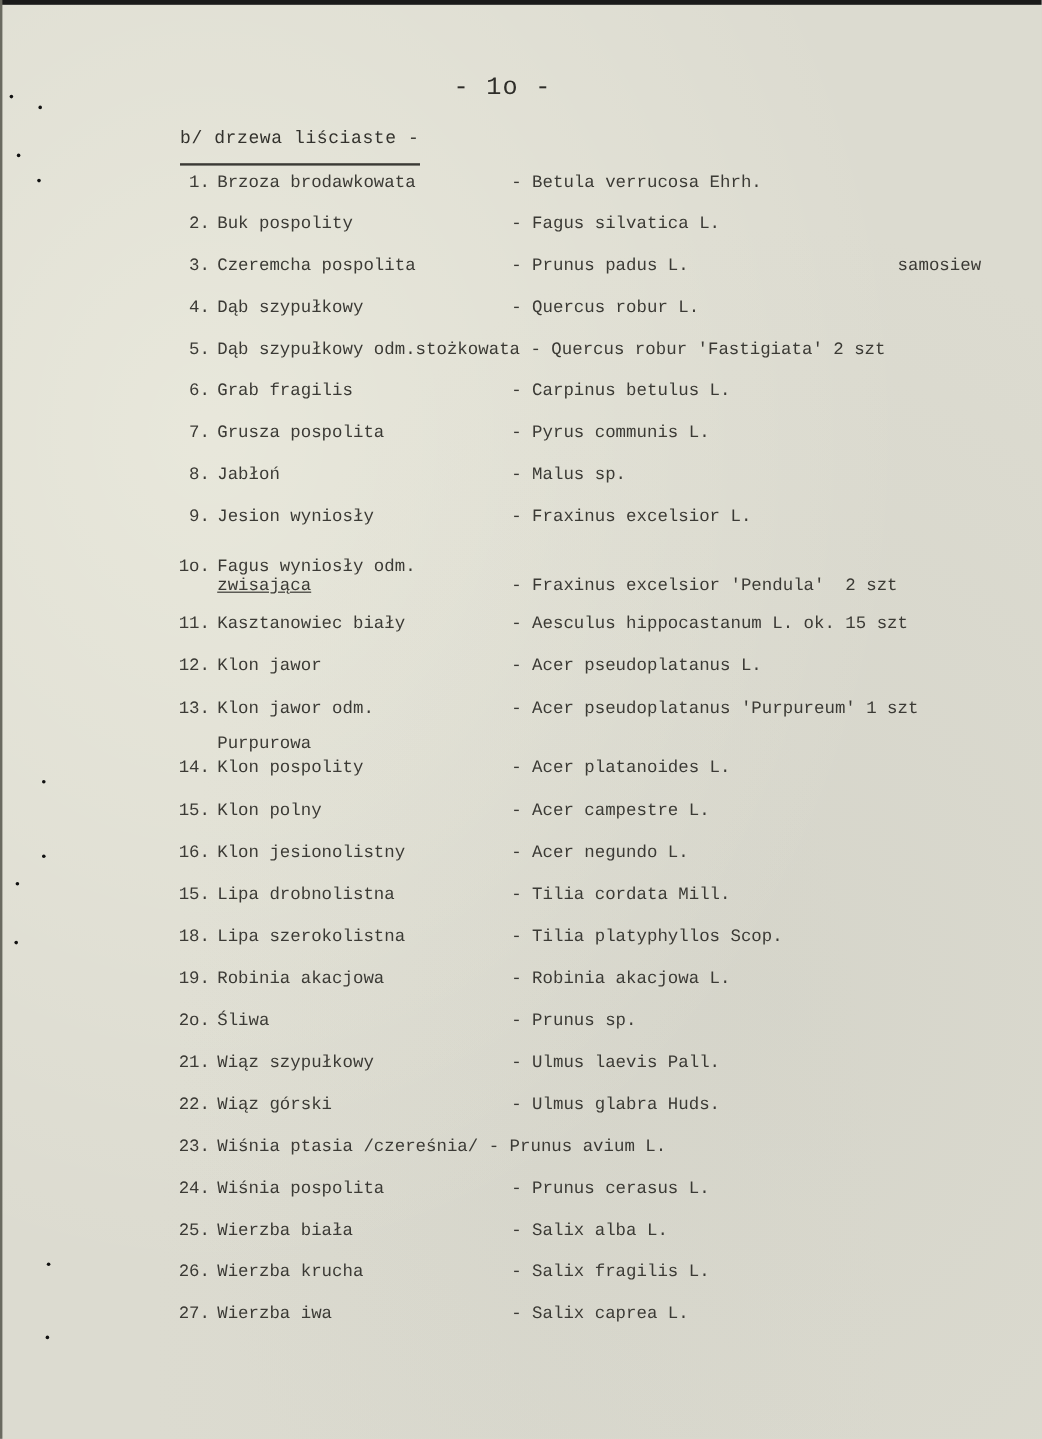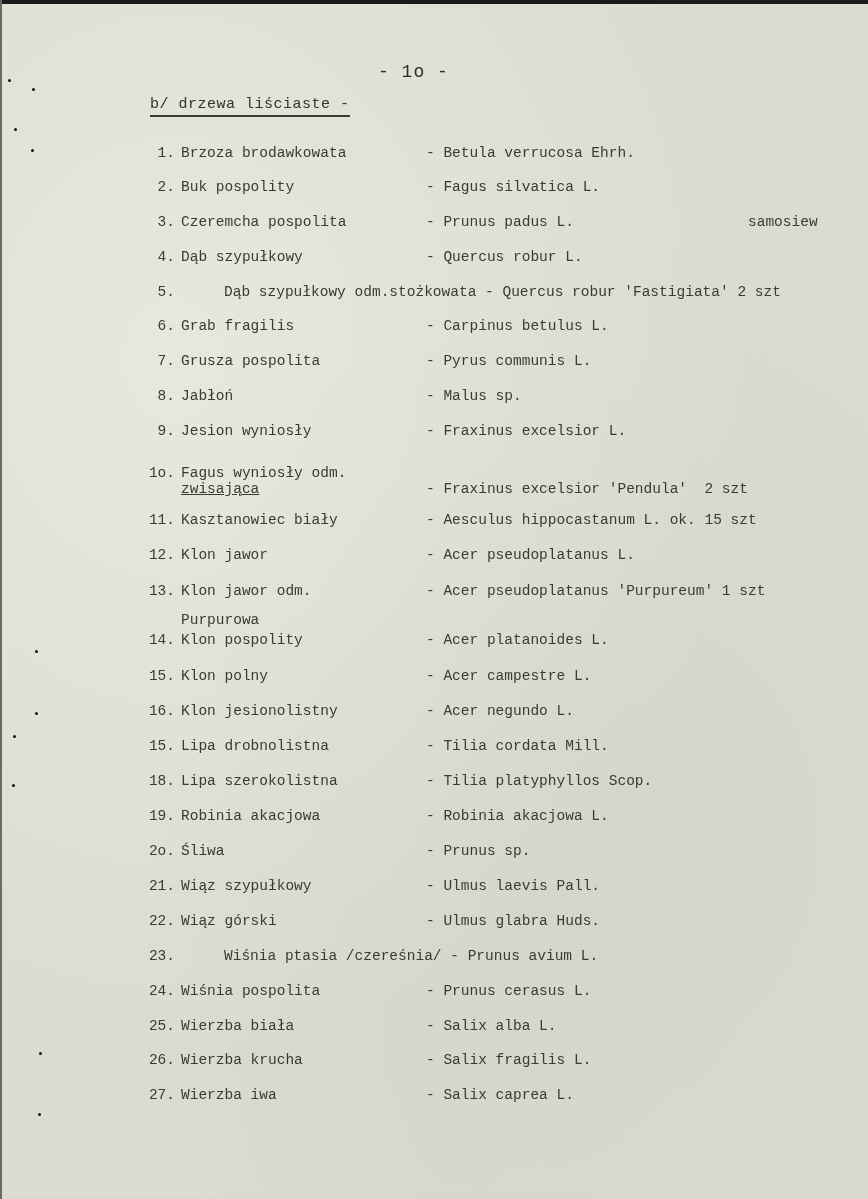--- a/index.html
+++ b/index.html
@@ -35,33 +35,33 @@
     .left-edge {
       position: absolute;
       left: 0; top: 0;
       width: 2px; height: 1199px;
       background: #6a6a60;
     }
     .page-number {
       position: absolute;
       left: 378px;
       top: 62px;
-      font-size: 18px;
+      font-size: 21px;
       letter-spacing: 1px;
       color: #2e2d29;
       white-space: pre;
     }
     .section-heading {
       position: absolute;
       left: 150px;
-      top: 96px;
+      top: 107px;
       font-size: 15px;
       color: #33322d;
       border-bottom: 2px solid #3b3a35;
-      padding-bottom: 2px;
+      padding-bottom: 12px;
       letter-spacing: 0.5px;
       white-space: pre;
     }
     .row {
       position: absolute;
       left: 0;
       width: 868px;
       font-size: 14.5px;
       line-height: 16px;
       white-space: pre;
@@ -79,21 +79,20 @@
       position: absolute;
       left: 426px;
     }
     .row .note {
       position: absolute;
       left: 748px;
     }
     .row .full {
       position: absolute;
       left: 181px;
-      margin-left: 43px;
     }
     .speck {
       position: absolute;
       width: 3px; height: 3px;
       border-radius: 50%;
       background: #111;
     }
   </style>
 </head>
 <body>

